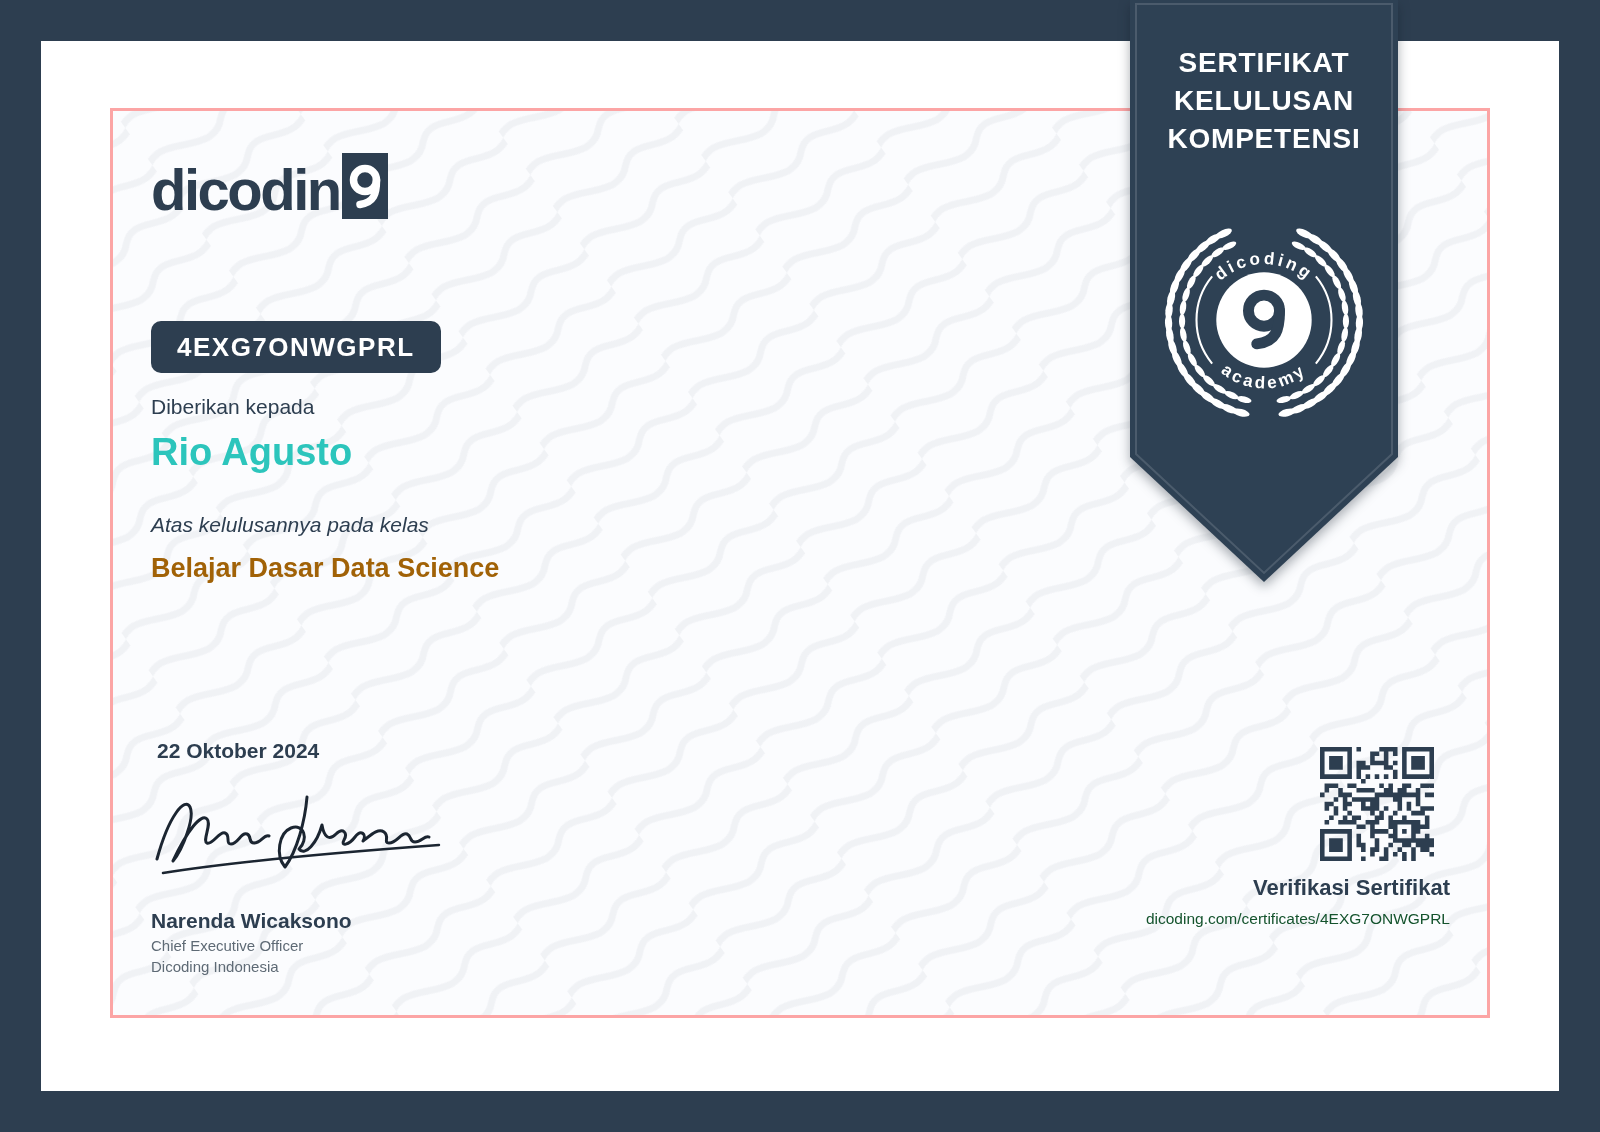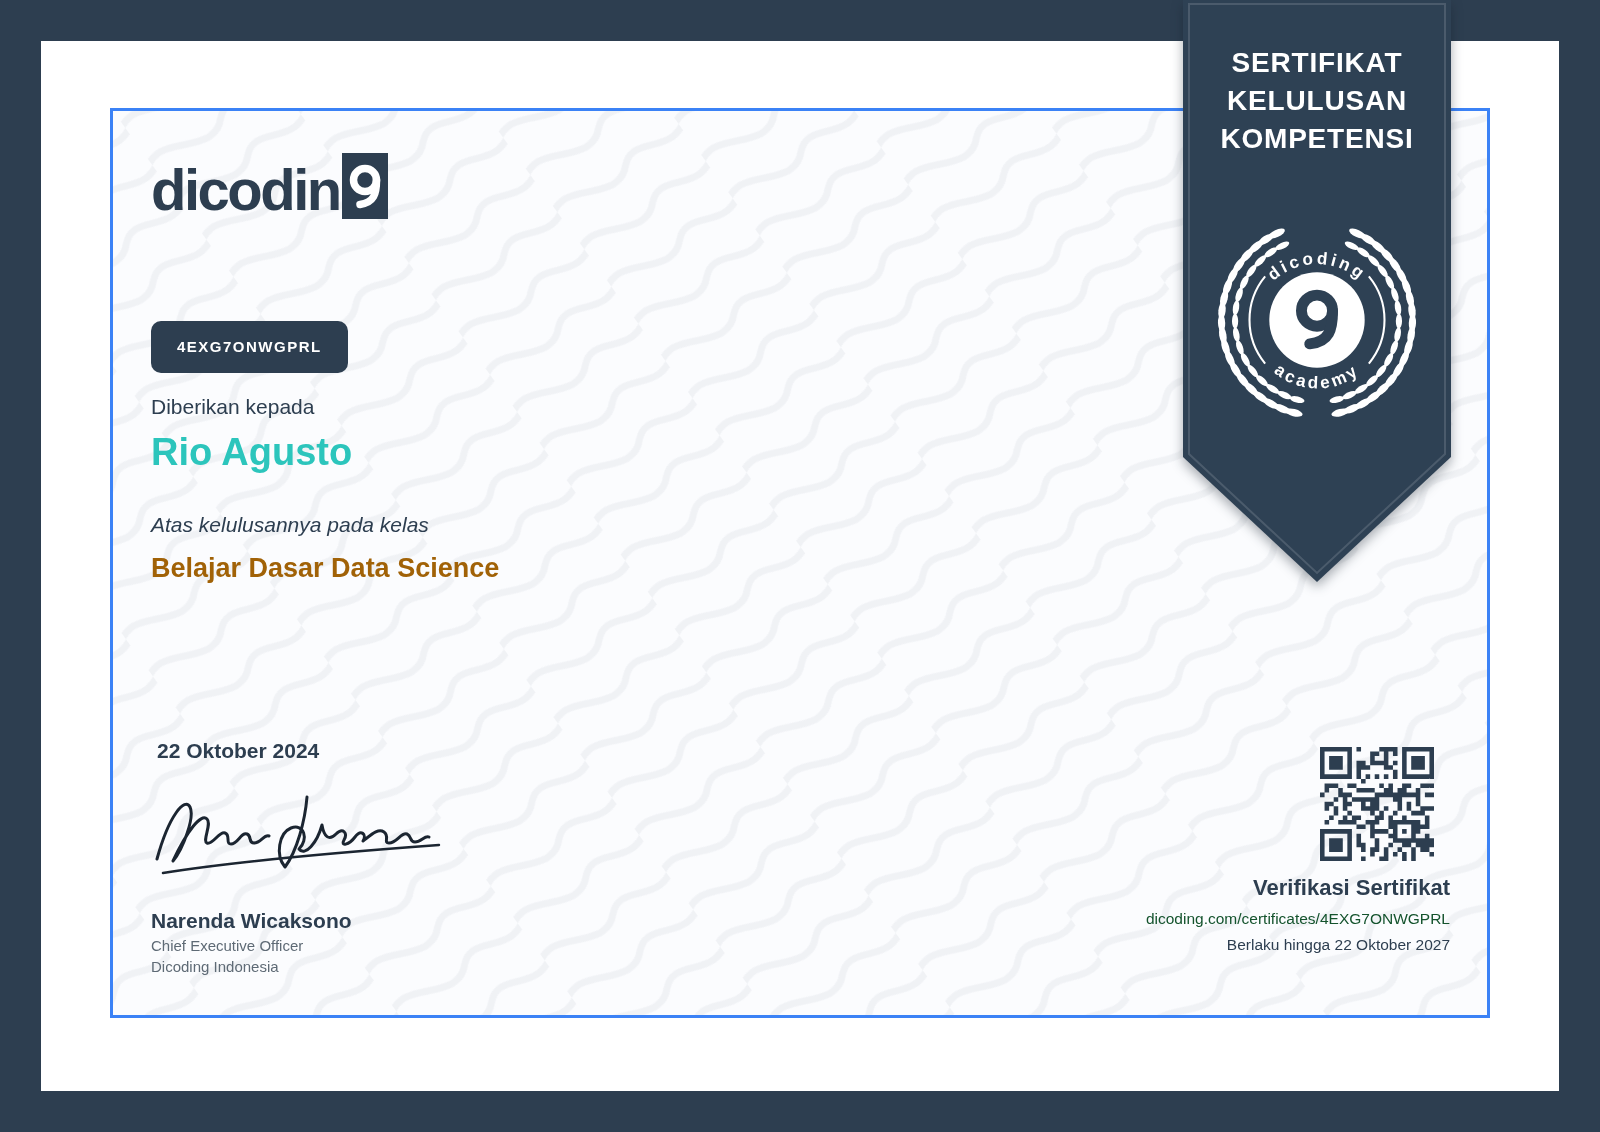--- a/index.html
+++ b/index.html
@@ -1,51 +1,51 @@
 <!DOCTYPE html>
 <html><head>
 <meta charset="utf-8">
 <style>
   html,body{margin:0;padding:0;background:#1f2d3d;}
   .page{position:relative;width:1600px;height:1132px;background:#2D3E50;overflow:hidden;
         font-family:"Liberation Sans","DejaVu Sans",sans-serif;color:#2D3E50;}
   .paper{position:absolute;inset:41px;background:#FFFFFF;}
   .inner{position:absolute;left:110px;top:108px;right:110px;bottom:114px;
-         background:#FBFCFE;border:3px solid #3b82f6;box-sizing:border-box;}
+         background:#FBFCFE;border:3px solid #fca5a5;box-sizing:border-box;}
   .waves{position:absolute;left:0;top:0;width:100%;height:100%;opacity:.75;pointer-events:none;}
 
   
   .logo{position:absolute;left:38px;top:42px;display:flex;align-items:flex-end;line-height:1;}
   .logo .word{font-size:58px;font-weight:700;letter-spacing:-2.5px;color:#2D3E50;}
   .gbox{width:46px;height:66px;background:#2D3E50;margin-left:2px;display:flex;
         align-items:center;justify-content:center;}
 
   
   .code-badge{position:absolute;left:38px;top:210px;height:52px;line-height:52px;
-      background:#2D3E50;color:#fff;font-size:15px;font-weight:700;letter-spacing:1.5px;
+      background:#2D3E50;color:#fff;font-size:26px;font-weight:700;letter-spacing:1.5px;
       padding:0 26px;border-radius:10px;}
   .given-label{position:absolute;left:38px;top:284px;font-size:21px;color:#2D3E50;}
   .recipient{position:absolute;left:38px;top:320px;font-size:38px;font-weight:700;color:#2CC5BC;}
   .course-label{position:absolute;left:38px;top:402px;font-size:21px;color:#2D3E50;font-style:italic;}
   .course-title{position:absolute;left:38px;top:442px;font-size:27px;font-weight:700;color:#a16207;}
   .date{position:absolute;left:44px;top:628px;font-size:21px;font-weight:700;color:#2D3E50;}
   .signature{position:absolute;left:34px;top:660px;}
   .signer{position:absolute;left:38px;top:798px;}
   .signer .name{font-size:21px;font-weight:700;color:#2D3E50;}
   .signer .title,.signer .org{font-size:15px;color:#5E6A75;margin-top:4px;}
 
   
   .verify{position:absolute;right:37px;top:636px;text-align:right;width:420px;}
   .verify .qr-wrap{display:inline-block;margin-right:16px;}
   .verify .heading{font-size:22px;font-weight:700;color:#2D3E50;margin-top:10px;}
   .verify .url{font-size:15.5px;color:#14532d;margin-top:9px;}
   .verify .valid{font-size:15.5px;color:#2D3E50;margin-top:8px;}
 
   
-  .ribbon{position:absolute;left:1183px;top:0;width:268px;height:582px;z-index:5;
+  .ribbon{position:absolute;left:1130px;top:0;width:268px;height:582px;z-index:5;
           filter:drop-shadow(0 5px 6px rgba(12,22,34,.35));}
   .ribbon-shape{position:absolute;left:0;top:0;}
   .ribbon-title{position:absolute;left:0;top:44px;width:100%;text-align:center;color:#fff;
       font-size:28px;font-weight:700;letter-spacing:.8px;line-height:38px;}
   .badge{position:absolute;left:22px;top:208px;}
   .paren{fill:none;stroke:#fff;stroke-width:2;}
   .arc-text{fill:#fff;font-size:16.5px;font-weight:600;letter-spacing:3px;}
 </style>
 </head>
 <body>
@@ -98,21 +98,20 @@
     </div>
 
     <div class="verify">
       <span class="qr-wrap">
         <svg id="qr" width="114" height="114" viewBox="0 0 114 114">
             <path d="M0.00 0.00h4.56v4.56h-4.56zM4.56 0.00h4.56v4.56h-4.56zM9.12 0.00h4.56v4.56h-4.56zM13.68 0.00h4.56v4.56h-4.56zM18.24 0.00h4.56v4.56h-4.56zM22.80 0.00h4.56v4.56h-4.56zM27.36 0.00h4.56v4.56h-4.56zM36.48 0.00h4.56v4.56h-4.56zM59.28 0.00h4.56v4.56h-4.56zM63.84 0.00h4.56v4.56h-4.56zM68.40 0.00h4.56v4.56h-4.56zM72.96 0.00h4.56v4.56h-4.56zM82.08 0.00h4.56v4.56h-4.56zM86.64 0.00h4.56v4.56h-4.56zM91.20 0.00h4.56v4.56h-4.56zM95.76 0.00h4.56v4.56h-4.56zM100.32 0.00h4.56v4.56h-4.56zM104.88 0.00h4.56v4.56h-4.56zM109.44 0.00h4.56v4.56h-4.56zM0.00 4.56h4.56v4.56h-4.56zM27.36 4.56h4.56v4.56h-4.56zM50.16 4.56h4.56v4.56h-4.56zM54.72 4.56h4.56v4.56h-4.56zM63.84 4.56h4.56v4.56h-4.56zM72.96 4.56h4.56v4.56h-4.56zM82.08 4.56h4.56v4.56h-4.56zM109.44 4.56h4.56v4.56h-4.56zM0.00 9.12h4.56v4.56h-4.56zM9.12 9.12h4.56v4.56h-4.56zM13.68 9.12h4.56v4.56h-4.56zM18.24 9.12h4.56v4.56h-4.56zM27.36 9.12h4.56v4.56h-4.56zM50.16 9.12h4.56v4.56h-4.56zM63.84 9.12h4.56v4.56h-4.56zM82.08 9.12h4.56v4.56h-4.56zM91.20 9.12h4.56v4.56h-4.56zM95.76 9.12h4.56v4.56h-4.56zM100.32 9.12h4.56v4.56h-4.56zM109.44 9.12h4.56v4.56h-4.56zM0.00 13.68h4.56v4.56h-4.56zM9.12 13.68h4.56v4.56h-4.56zM13.68 13.68h4.56v4.56h-4.56zM18.24 13.68h4.56v4.56h-4.56zM27.36 13.68h4.56v4.56h-4.56zM36.48 13.68h4.56v4.56h-4.56zM41.04 13.68h4.56v4.56h-4.56zM50.16 13.68h4.56v4.56h-4.56zM54.72 13.68h4.56v4.56h-4.56zM59.28 13.68h4.56v4.56h-4.56zM63.84 13.68h4.56v4.56h-4.56zM72.96 13.68h4.56v4.56h-4.56zM82.08 13.68h4.56v4.56h-4.56zM91.20 13.68h4.56v4.56h-4.56zM95.76 13.68h4.56v4.56h-4.56zM100.32 13.68h4.56v4.56h-4.56zM109.44 13.68h4.56v4.56h-4.56zM0.00 18.24h4.56v4.56h-4.56zM9.12 18.24h4.56v4.56h-4.56zM13.68 18.24h4.56v4.56h-4.56zM18.24 18.24h4.56v4.56h-4.56zM27.36 18.24h4.56v4.56h-4.56zM36.48 18.24h4.56v4.56h-4.56zM41.04 18.24h4.56v4.56h-4.56zM45.60 18.24h4.56v4.56h-4.56zM63.84 18.24h4.56v4.56h-4.56zM68.40 18.24h4.56v4.56h-4.56zM82.08 18.24h4.56v4.56h-4.56zM91.20 18.24h4.56v4.56h-4.56zM95.76 18.24h4.56v4.56h-4.56zM100.32 18.24h4.56v4.56h-4.56zM109.44 18.24h4.56v4.56h-4.56zM0.00 22.80h4.56v4.56h-4.56zM27.36 22.80h4.56v4.56h-4.56zM36.48 22.80h4.56v4.56h-4.56zM72.96 22.80h4.56v4.56h-4.56zM82.08 22.80h4.56v4.56h-4.56zM109.44 22.80h4.56v4.56h-4.56zM0.00 27.36h4.56v4.56h-4.56zM4.56 27.36h4.56v4.56h-4.56zM9.12 27.36h4.56v4.56h-4.56zM13.68 27.36h4.56v4.56h-4.56zM18.24 27.36h4.56v4.56h-4.56zM22.80 27.36h4.56v4.56h-4.56zM27.36 27.36h4.56v4.56h-4.56zM36.48 27.36h4.56v4.56h-4.56zM45.60 27.36h4.56v4.56h-4.56zM54.72 27.36h4.56v4.56h-4.56zM63.84 27.36h4.56v4.56h-4.56zM72.96 27.36h4.56v4.56h-4.56zM82.08 27.36h4.56v4.56h-4.56zM86.64 27.36h4.56v4.56h-4.56zM91.20 27.36h4.56v4.56h-4.56zM95.76 27.36h4.56v4.56h-4.56zM100.32 27.36h4.56v4.56h-4.56zM104.88 27.36h4.56v4.56h-4.56zM109.44 27.36h4.56v4.56h-4.56zM41.04 31.92h4.56v4.56h-4.56zM4.56 36.48h4.56v4.56h-4.56zM9.12 36.48h4.56v4.56h-4.56zM13.68 36.48h4.56v4.56h-4.56zM27.36 36.48h4.56v4.56h-4.56zM31.92 36.48h4.56v4.56h-4.56zM59.28 36.48h4.56v4.56h-4.56zM68.40 36.48h4.56v4.56h-4.56zM82.08 36.48h4.56v4.56h-4.56zM86.64 36.48h4.56v4.56h-4.56zM100.32 36.48h4.56v4.56h-4.56zM104.88 36.48h4.56v4.56h-4.56zM109.44 36.48h4.56v4.56h-4.56zM4.56 41.04h4.56v4.56h-4.56zM18.24 41.04h4.56v4.56h-4.56zM36.48 41.04h4.56v4.56h-4.56zM41.04 41.04h4.56v4.56h-4.56zM45.60 41.04h4.56v4.56h-4.56zM50.16 41.04h4.56v4.56h-4.56zM63.84 41.04h4.56v4.56h-4.56zM68.40 41.04h4.56v4.56h-4.56zM77.52 41.04h4.56v4.56h-4.56zM82.08 41.04h4.56v4.56h-4.56zM95.76 41.04h4.56v4.56h-4.56zM0.00 45.60h4.56v4.56h-4.56zM18.24 45.60h4.56v4.56h-4.56zM22.80 45.60h4.56v4.56h-4.56zM27.36 45.60h4.56v4.56h-4.56zM54.72 45.60h4.56v4.56h-4.56zM59.28 45.60h4.56v4.56h-4.56zM63.84 45.60h4.56v4.56h-4.56zM68.40 45.60h4.56v4.56h-4.56zM72.96 45.60h4.56v4.56h-4.56zM77.52 45.60h4.56v4.56h-4.56zM82.08 45.60h4.56v4.56h-4.56zM86.64 45.60h4.56v4.56h-4.56zM91.20 45.60h4.56v4.56h-4.56zM95.76 45.60h4.56v4.56h-4.56zM104.88 45.60h4.56v4.56h-4.56zM109.44 45.60h4.56v4.56h-4.56zM13.68 50.16h4.56v4.56h-4.56zM22.80 50.16h4.56v4.56h-4.56zM31.92 50.16h4.56v4.56h-4.56zM36.48 50.16h4.56v4.56h-4.56zM41.04 50.16h4.56v4.56h-4.56zM45.60 50.16h4.56v4.56h-4.56zM50.16 50.16h4.56v4.56h-4.56zM54.72 50.16h4.56v4.56h-4.56zM72.96 50.16h4.56v4.56h-4.56zM77.52 50.16h4.56v4.56h-4.56zM95.76 50.16h4.56v4.56h-4.56zM4.56 54.72h4.56v4.56h-4.56zM9.12 54.72h4.56v4.56h-4.56zM22.80 54.72h4.56v4.56h-4.56zM27.36 54.72h4.56v4.56h-4.56zM41.04 54.72h4.56v4.56h-4.56zM50.16 54.72h4.56v4.56h-4.56zM54.72 54.72h4.56v4.56h-4.56zM77.52 54.72h4.56v4.56h-4.56zM86.64 54.72h4.56v4.56h-4.56zM95.76 54.72h4.56v4.56h-4.56zM4.56 59.28h4.56v4.56h-4.56zM13.68 59.28h4.56v4.56h-4.56zM22.80 59.28h4.56v4.56h-4.56zM41.04 59.28h4.56v4.56h-4.56zM45.60 59.28h4.56v4.56h-4.56zM50.16 59.28h4.56v4.56h-4.56zM54.72 59.28h4.56v4.56h-4.56zM63.84 59.28h4.56v4.56h-4.56zM77.52 59.28h4.56v4.56h-4.56zM86.64 59.28h4.56v4.56h-4.56zM100.32 59.28h4.56v4.56h-4.56zM104.88 59.28h4.56v4.56h-4.56zM109.44 59.28h4.56v4.56h-4.56zM13.68 63.84h4.56v4.56h-4.56zM27.36 63.84h4.56v4.56h-4.56zM50.16 63.84h4.56v4.56h-4.56zM59.28 63.84h4.56v4.56h-4.56zM72.96 63.84h4.56v4.56h-4.56zM91.20 63.84h4.56v4.56h-4.56zM95.76 63.84h4.56v4.56h-4.56zM100.32 63.84h4.56v4.56h-4.56zM9.12 68.40h4.56v4.56h-4.56zM22.80 68.40h4.56v4.56h-4.56zM31.92 68.40h4.56v4.56h-4.56zM36.48 68.40h4.56v4.56h-4.56zM54.72 68.40h4.56v4.56h-4.56zM59.28 68.40h4.56v4.56h-4.56zM68.40 68.40h4.56v4.56h-4.56zM82.08 68.40h4.56v4.56h-4.56zM104.88 68.40h4.56v4.56h-4.56zM4.56 72.96h4.56v4.56h-4.56zM18.24 72.96h4.56v4.56h-4.56zM22.80 72.96h4.56v4.56h-4.56zM27.36 72.96h4.56v4.56h-4.56zM31.92 72.96h4.56v4.56h-4.56zM45.60 72.96h4.56v4.56h-4.56zM50.16 72.96h4.56v4.56h-4.56zM54.72 72.96h4.56v4.56h-4.56zM68.40 72.96h4.56v4.56h-4.56zM72.96 72.96h4.56v4.56h-4.56zM77.52 72.96h4.56v4.56h-4.56zM82.08 72.96h4.56v4.56h-4.56zM86.64 72.96h4.56v4.56h-4.56zM91.20 72.96h4.56v4.56h-4.56zM95.76 72.96h4.56v4.56h-4.56zM104.88 72.96h4.56v4.56h-4.56zM36.48 77.52h4.56v4.56h-4.56zM41.04 77.52h4.56v4.56h-4.56zM50.16 77.52h4.56v4.56h-4.56zM68.40 77.52h4.56v4.56h-4.56zM72.96 77.52h4.56v4.56h-4.56zM91.20 77.52h4.56v4.56h-4.56zM95.76 77.52h4.56v4.56h-4.56zM100.32 77.52h4.56v4.56h-4.56zM104.88 77.52h4.56v4.56h-4.56zM0.00 82.08h4.56v4.56h-4.56zM4.56 82.08h4.56v4.56h-4.56zM9.12 82.08h4.56v4.56h-4.56zM13.68 82.08h4.56v4.56h-4.56zM18.24 82.08h4.56v4.56h-4.56zM22.80 82.08h4.56v4.56h-4.56zM27.36 82.08h4.56v4.56h-4.56zM50.16 82.08h4.56v4.56h-4.56zM54.72 82.08h4.56v4.56h-4.56zM59.28 82.08h4.56v4.56h-4.56zM63.84 82.08h4.56v4.56h-4.56zM72.96 82.08h4.56v4.56h-4.56zM82.08 82.08h4.56v4.56h-4.56zM91.20 82.08h4.56v4.56h-4.56zM95.76 82.08h4.56v4.56h-4.56zM0.00 86.64h4.56v4.56h-4.56zM27.36 86.64h4.56v4.56h-4.56zM36.48 86.64h4.56v4.56h-4.56zM50.16 86.64h4.56v4.56h-4.56zM68.40 86.64h4.56v4.56h-4.56zM72.96 86.64h4.56v4.56h-4.56zM91.20 86.64h4.56v4.56h-4.56zM104.88 86.64h4.56v4.56h-4.56zM0.00 91.20h4.56v4.56h-4.56zM9.12 91.20h4.56v4.56h-4.56zM13.68 91.20h4.56v4.56h-4.56zM18.24 91.20h4.56v4.56h-4.56zM27.36 91.20h4.56v4.56h-4.56zM36.48 91.20h4.56v4.56h-4.56zM54.72 91.20h4.56v4.56h-4.56zM72.96 91.20h4.56v4.56h-4.56zM77.52 91.20h4.56v4.56h-4.56zM82.08 91.20h4.56v4.56h-4.56zM86.64 91.20h4.56v4.56h-4.56zM91.20 91.20h4.56v4.56h-4.56zM95.76 91.20h4.56v4.56h-4.56zM100.32 91.20h4.56v4.56h-4.56zM104.88 91.20h4.56v4.56h-4.56zM109.44 91.20h4.56v4.56h-4.56zM0.00 95.76h4.56v4.56h-4.56zM9.12 95.76h4.56v4.56h-4.56zM13.68 95.76h4.56v4.56h-4.56zM18.24 95.76h4.56v4.56h-4.56zM27.36 95.76h4.56v4.56h-4.56zM36.48 95.76h4.56v4.56h-4.56zM41.04 95.76h4.56v4.56h-4.56zM54.72 95.76h4.56v4.56h-4.56zM68.40 95.76h4.56v4.56h-4.56zM82.08 95.76h4.56v4.56h-4.56zM86.64 95.76h4.56v4.56h-4.56zM95.76 95.76h4.56v4.56h-4.56zM100.32 95.76h4.56v4.56h-4.56zM104.88 95.76h4.56v4.56h-4.56zM109.44 95.76h4.56v4.56h-4.56zM0.00 100.32h4.56v4.56h-4.56zM9.12 100.32h4.56v4.56h-4.56zM13.68 100.32h4.56v4.56h-4.56zM18.24 100.32h4.56v4.56h-4.56zM27.36 100.32h4.56v4.56h-4.56zM41.04 100.32h4.56v4.56h-4.56zM50.16 100.32h4.56v4.56h-4.56zM54.72 100.32h4.56v4.56h-4.56zM63.84 100.32h4.56v4.56h-4.56zM77.52 100.32h4.56v4.56h-4.56zM91.20 100.32h4.56v4.56h-4.56zM100.32 100.32h4.56v4.56h-4.56zM104.88 100.32h4.56v4.56h-4.56zM0.00 104.88h4.56v4.56h-4.56zM27.36 104.88h4.56v4.56h-4.56zM50.16 104.88h4.56v4.56h-4.56zM63.84 104.88h4.56v4.56h-4.56zM72.96 104.88h4.56v4.56h-4.56zM82.08 104.88h4.56v4.56h-4.56zM91.20 104.88h4.56v4.56h-4.56zM109.44 104.88h4.56v4.56h-4.56zM0.00 109.44h4.56v4.56h-4.56zM4.56 109.44h4.56v4.56h-4.56zM9.12 109.44h4.56v4.56h-4.56zM13.68 109.44h4.56v4.56h-4.56zM18.24 109.44h4.56v4.56h-4.56zM22.80 109.44h4.56v4.56h-4.56zM27.36 109.44h4.56v4.56h-4.56zM41.04 109.44h4.56v4.56h-4.56zM59.28 109.44h4.56v4.56h-4.56zM63.84 109.44h4.56v4.56h-4.56zM82.08 109.44h4.56v4.56h-4.56zM91.20 109.44h4.56v4.56h-4.56z" fill="#2D3E50"></path>
           </svg>
       </span>
       <div class="heading">Verifikasi Sertifikat</div>
       <div class="url">dicoding.com/certificates/4EXG7ONWGPRL</div>
-      <div class="valid">Berlaku hingga 22 Oktober 2027</div>
     </div>
   </div>
 
   <div class="ribbon">
     <svg class="ribbon-shape" width="268" height="582" viewBox="0 0 268 582">
       <polygon points="0,0 268,0 268,457 134,582 0,457" fill="#2E4154"></polygon>
       <polygon points="6,4 262,4 262,454 134,573 6,454" fill="none" stroke="rgba(255,255,255,0.14)" stroke-width="2"></polygon>
     </svg>
     <div class="ribbon-title">
       <div>SERTIFIKAT</div>

